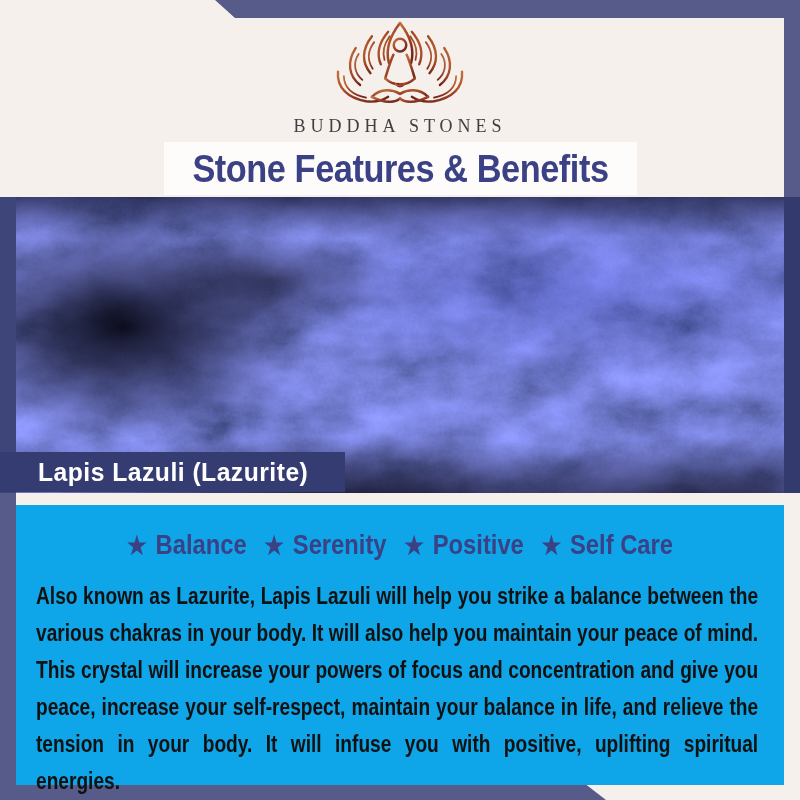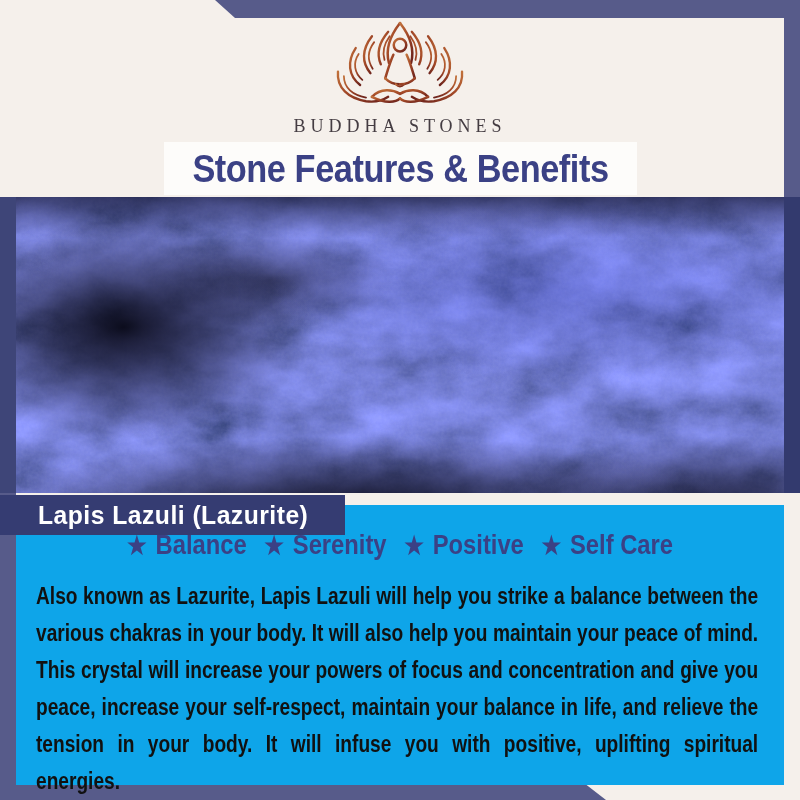--- a/index.html
+++ b/index.html
@@ -41,21 +41,21 @@
       radial-gradient(ellipse 270px 160px at 14% 44%, rgba(2,2,12,.92), rgba(2,2,12,0) 70%),
       radial-gradient(ellipse 180px 70px at 33% 28%, rgba(2,2,12,.55), rgba(2,2,12,0) 70%),
       radial-gradient(ellipse 520px 95px at 45% 104%, rgba(3,3,14,.9), rgba(3,3,14,0) 72%),
       radial-gradient(ellipse 320px 90px at 92% 102%, rgba(3,3,14,.7), rgba(3,3,14,0) 70%),
       radial-gradient(ellipse 430px 130px at 72% 32%, rgba(64,74,196,.28), rgba(64,74,196,0) 70%),
       linear-gradient(180deg, rgba(5,6,24,.6), rgba(5,6,24,0) 14%);
   }
   
   .photo-label {
     position:absolute; left:0; top:452px; width:345px; height:40px;
-    background:#353c72; z-index:5; display:flex; align-items:center;margin-top:43px;
+    background:#353c72; z-index:5; display:flex; align-items:center;
   }
   .photo-label span {
     color:#ffffff; font-weight:700; font-size:26px; letter-spacing:.5px;
     padding-left:40px; white-space:nowrap; transform:scaleX(.95); transform-origin:left center;
   }
   
   .card { position:absolute; left:16px; top:505px; width:768px; height:280px; background:#0ea5e9; }
   .benefits-line {
     margin-top:25px; text-align:center; color:#3b4185;
     font-weight:700; font-size:27px; white-space:nowrap;

